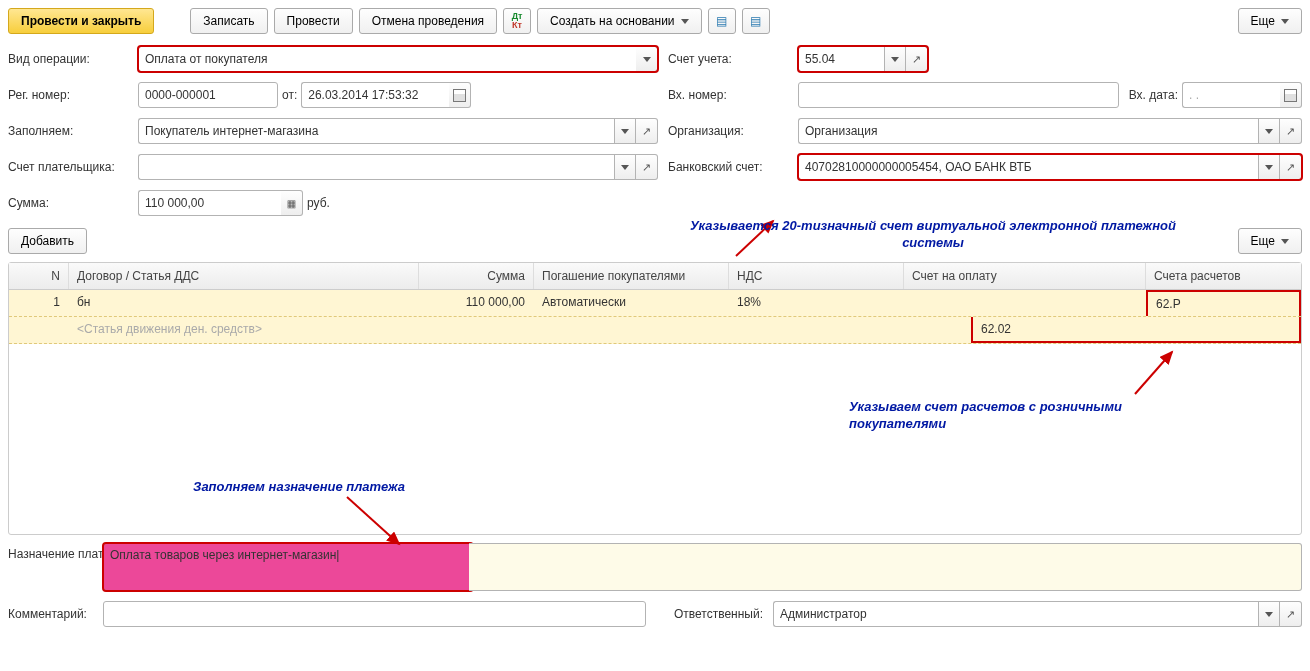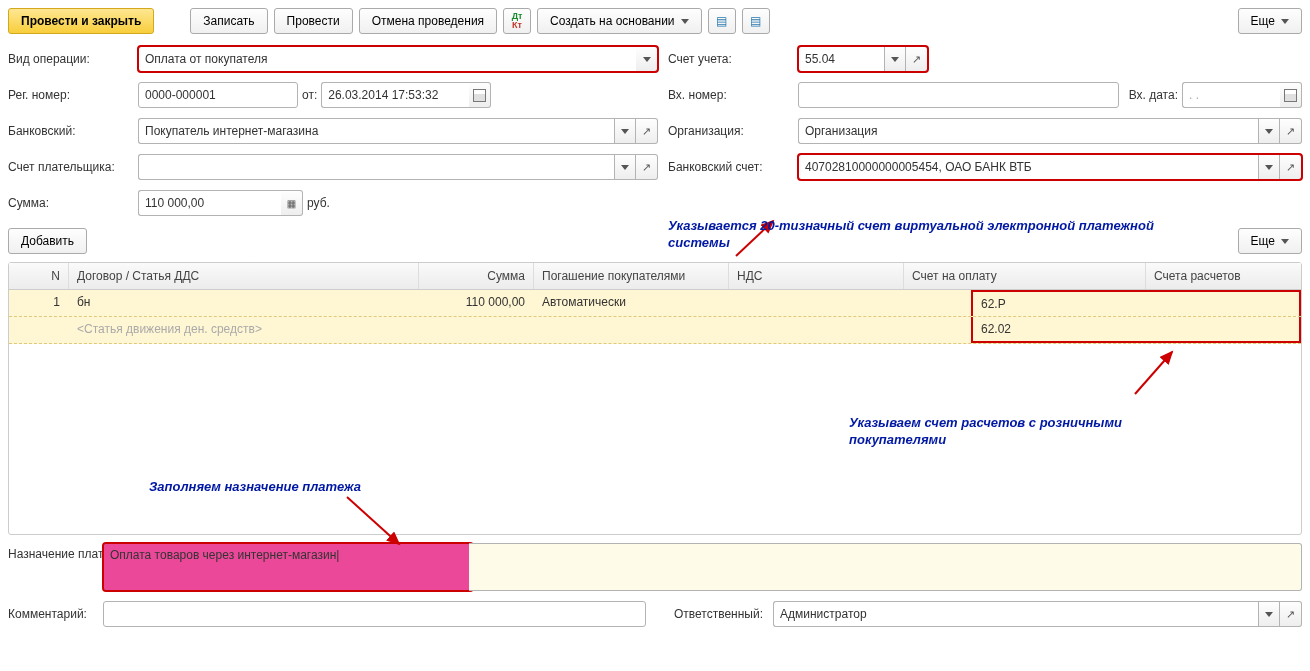--- a/index.html
+++ b/index.html
@@ -18,21 +18,21 @@
 .input-combo .input { border-radius: 3px 0 0 3px; border-right: none; flex: 1; }
 .combo-btn { border: 1px solid #b3b3b3; background: linear-gradient(#fefefe, #eee); width: 22px; height: 26px; display: flex; align-items: center; justify-content: center; cursor: pointer; font-size: 10px; color: #555; }
 .combo-btn:first-of-type { border-radius: 0; }
 .combo-btn:last-of-type { border-radius: 0 3px 3px 0; border-left: none; }
 .combo-drop::after { content: ""; border-left: 4px solid transparent; border-right: 4px solid transparent; border-top: 5px solid #555; }
 .combo-open::before { content: "↗"; font-size: 11px; }
 .combo-cal::before { content: ""; display:block; width:11px; height:11px; border:1px solid #777; background: linear-gradient(#fff 40%, #e0e0e0 40%); }
 .hl-red { outline: 2px solid #cc0000; outline-offset: -1px; border-radius: 3px; }
 .input.num { text-align: right; }
 .row-toolbar { display: flex; align-items: center; gap: 6px; margin: 12px 0 8px 0; }
-.annot { color: #0018a3; font-weight: bold; font-style: italic; font-size: 13px; position: absolute; line-height: 1.3; }
+.annot { color: #0018a3; font-weight: bold; font-style: italic; font-size: 13px; position: absolute; text-align: center; line-height: 1.3; }
 .rel { position: relative; }
 .table-wrap { border: 1px solid #ccc; border-radius: 3px; }
 .thead { display: flex; background: linear-gradient(#fafafa, #ececec); border-bottom: 1px solid #ccc; }
 .th { padding: 6px 8px; border-right: 1px solid #ddd; font-size: 12px; color: #444; }
 .th:last-child { border-right: none; }
 .tr { display: flex; border-bottom: 1px dashed #e0c97a; }
 .tbody { background: #fff6d3; }
 .td { padding: 5px 8px; font-size: 12px; border-right: 1px solid transparent; }
 .w-n { width: 60px; text-align: right; }
 .w-dogovor { width: 350px; }
@@ -93,40 +93,40 @@
   <div class="field">
     <div class="input-combo hl-red" style="width:130px">
       <div class="input">55.04</div>
       <div class="combo-btn combo-drop"></div>
       <div class="combo-btn combo-open"></div>
     </div>
   </div>
 
   <div class="label">Рег. номер:</div>
   <div class="field">
-    <div class="input" style="width:160px">0000-000001</div>
+    <div class="input" style="width:140px">0000-000001</div>
     <span class="label">от:</span>
     <div class="input-combo" style="width:170px">
       <div class="input">26.03.2014 17:53:32</div>
       <div class="combo-btn combo-cal"></div>
     </div>
   </div>
   <div class="label">Вх. номер:</div>
   <div class="field">
     <div class="input" style="flex:1"></div>
     <span class="label" style="margin-left:6px">Вх. дата:</span>
     <div class="input-combo" style="width:120px">
       <div class="input">
           <span class="placeholder-text">.   .</span>
         </div>
       <div class="combo-btn combo-cal"></div>
     </div>
   </div>
 
-  <div class="label">Банковский:</div>
+  <div class="label">Заполняем:</div>
   <div class="field">
     <div class="input-combo">
       <div class="input">Покупатель интернет-магазина</div>
       <div class="combo-btn combo-drop"></div>
       <div class="combo-btn combo-open"></div>
     </div>
   </div>
   <div class="label">Организация:</div>
   <div class="field">
     <div class="input-combo">
@@ -194,20 +194,21 @@
     <div class="th w-schet">Счет на оплату</div>
     <div class="th w-rasch">Счета расчетов</div>
   </div>
   <div class="tbody">
     <div style="display:flex; flex-direction:column;">
       <div class="tr">
         <div class="td w-n">1</div>
         <div class="td w-dogovor">бн</div>
         <div class="td w-sum">110 000,00</div>
         <div class="td w-pog">Автоматически</div>
+        <div class="td w-nds">18%</div>
         <div class="td w-schet"></div>
         <div class="td w-rasch hl-red-cell" style="border-bottom:none">62.Р</div>
       </div>
       <div class="tr">
         <div class="td w-n"></div>
         <div class="td w-dogovor placeholder-text">&lt;Статья движения ден. средств&gt;</div>
         <div class="td w-sum"></div>
         <div class="td w-pog"></div>
         <div class="td w-schet"></div>
         <div class="td w-rasch hl-red-cell" style="border-top:none">62.02</div>
@@ -216,21 +217,21 @@
   </div>
   <div class="rel empty-area">
     <svg class="arrow" style="left:1118px; top:5px;" width="60" height="50">
       <defs>
           <marker id="ah2" markerWidth="8" markerHeight="8" refX="6" refY="3" orient="auto">
             <path d="M0,0 L7,3 L0,6 Z" fill="#c00"></path>
           </marker>
         </defs>
       <line x1="8" y1="45" x2="45" y2="3" stroke="#c00" stroke-width="2" marker-end="url(#ah2)"></line>
     </svg>
-    <div class="annot" style="left:840px; top:71px; width:340px; text-align:left">Указываем счет расчетов с розничными покупателями</div>
+    <div class="annot" style="left:840px; top:55px; width:340px; text-align:left">Указываем счет расчетов с розничными покупателями</div>
     <div class="annot" style="left:140px; top:135px; width:300px">Заполняем назначение платежа</div>
     <svg class="arrow" style="left:330px; top:150px;" width="80" height="55">
       <defs>
           <marker id="ah3" markerWidth="8" markerHeight="8" refX="6" refY="3" orient="auto">
             <path d="M0,0 L7,3 L0,6 Z" fill="#c00"></path>
           </marker>
         </defs>
       <line x1="8" y1="3" x2="60" y2="50" stroke="#c00" stroke-width="2" marker-end="url(#ah3)"></line>
     </svg>
   </div>

